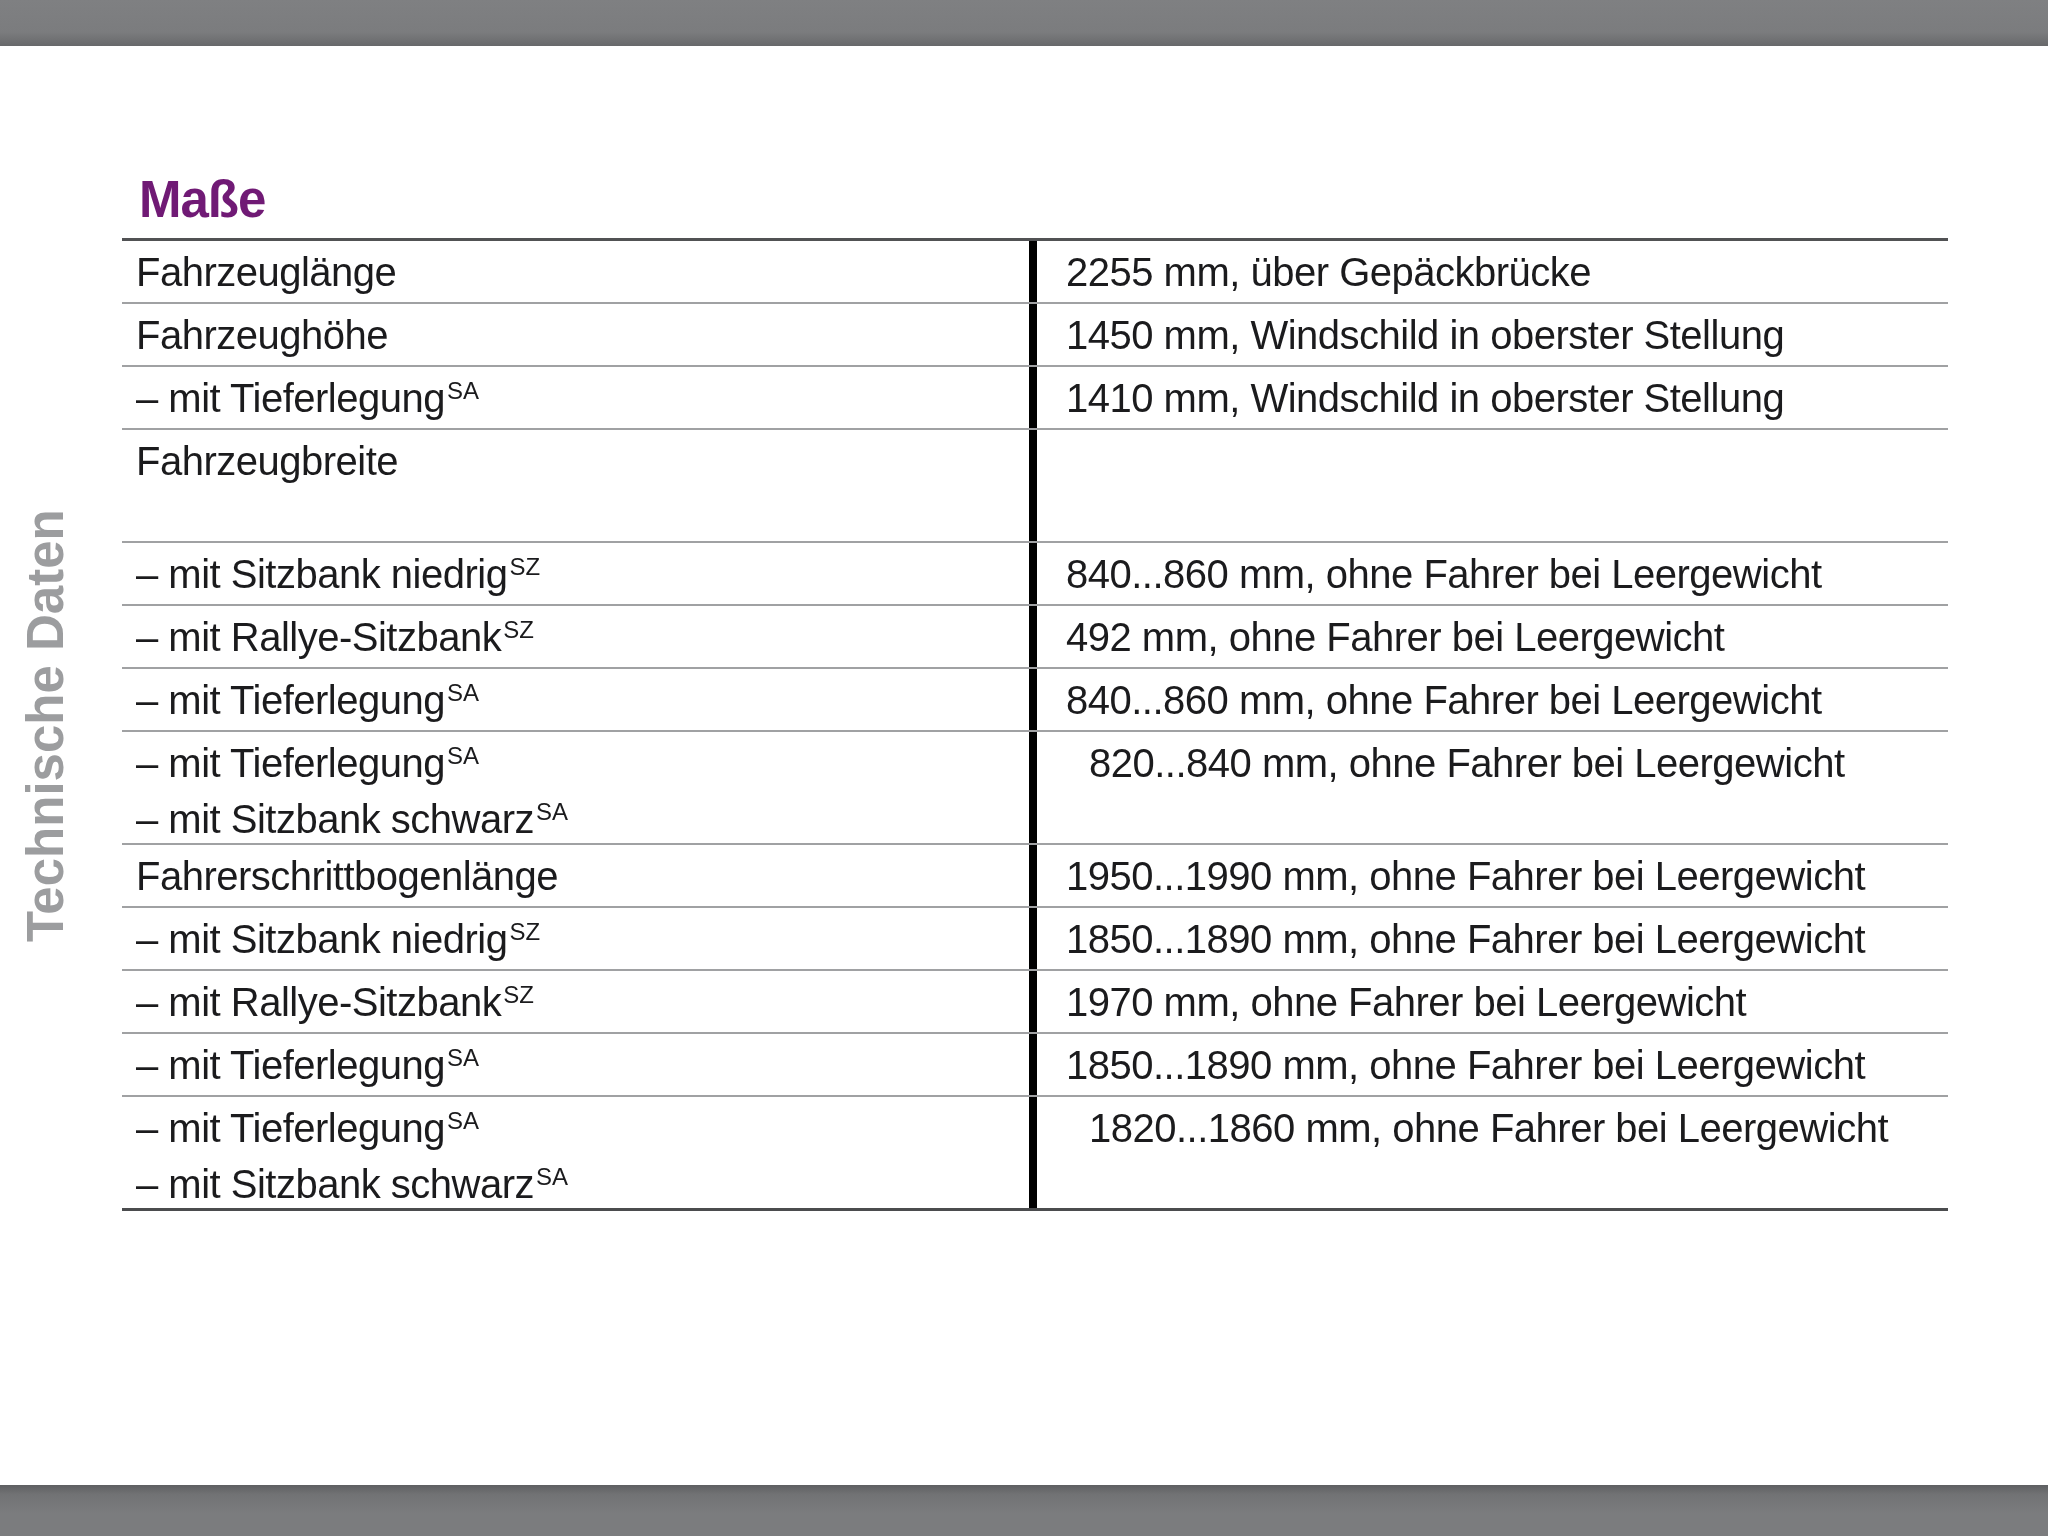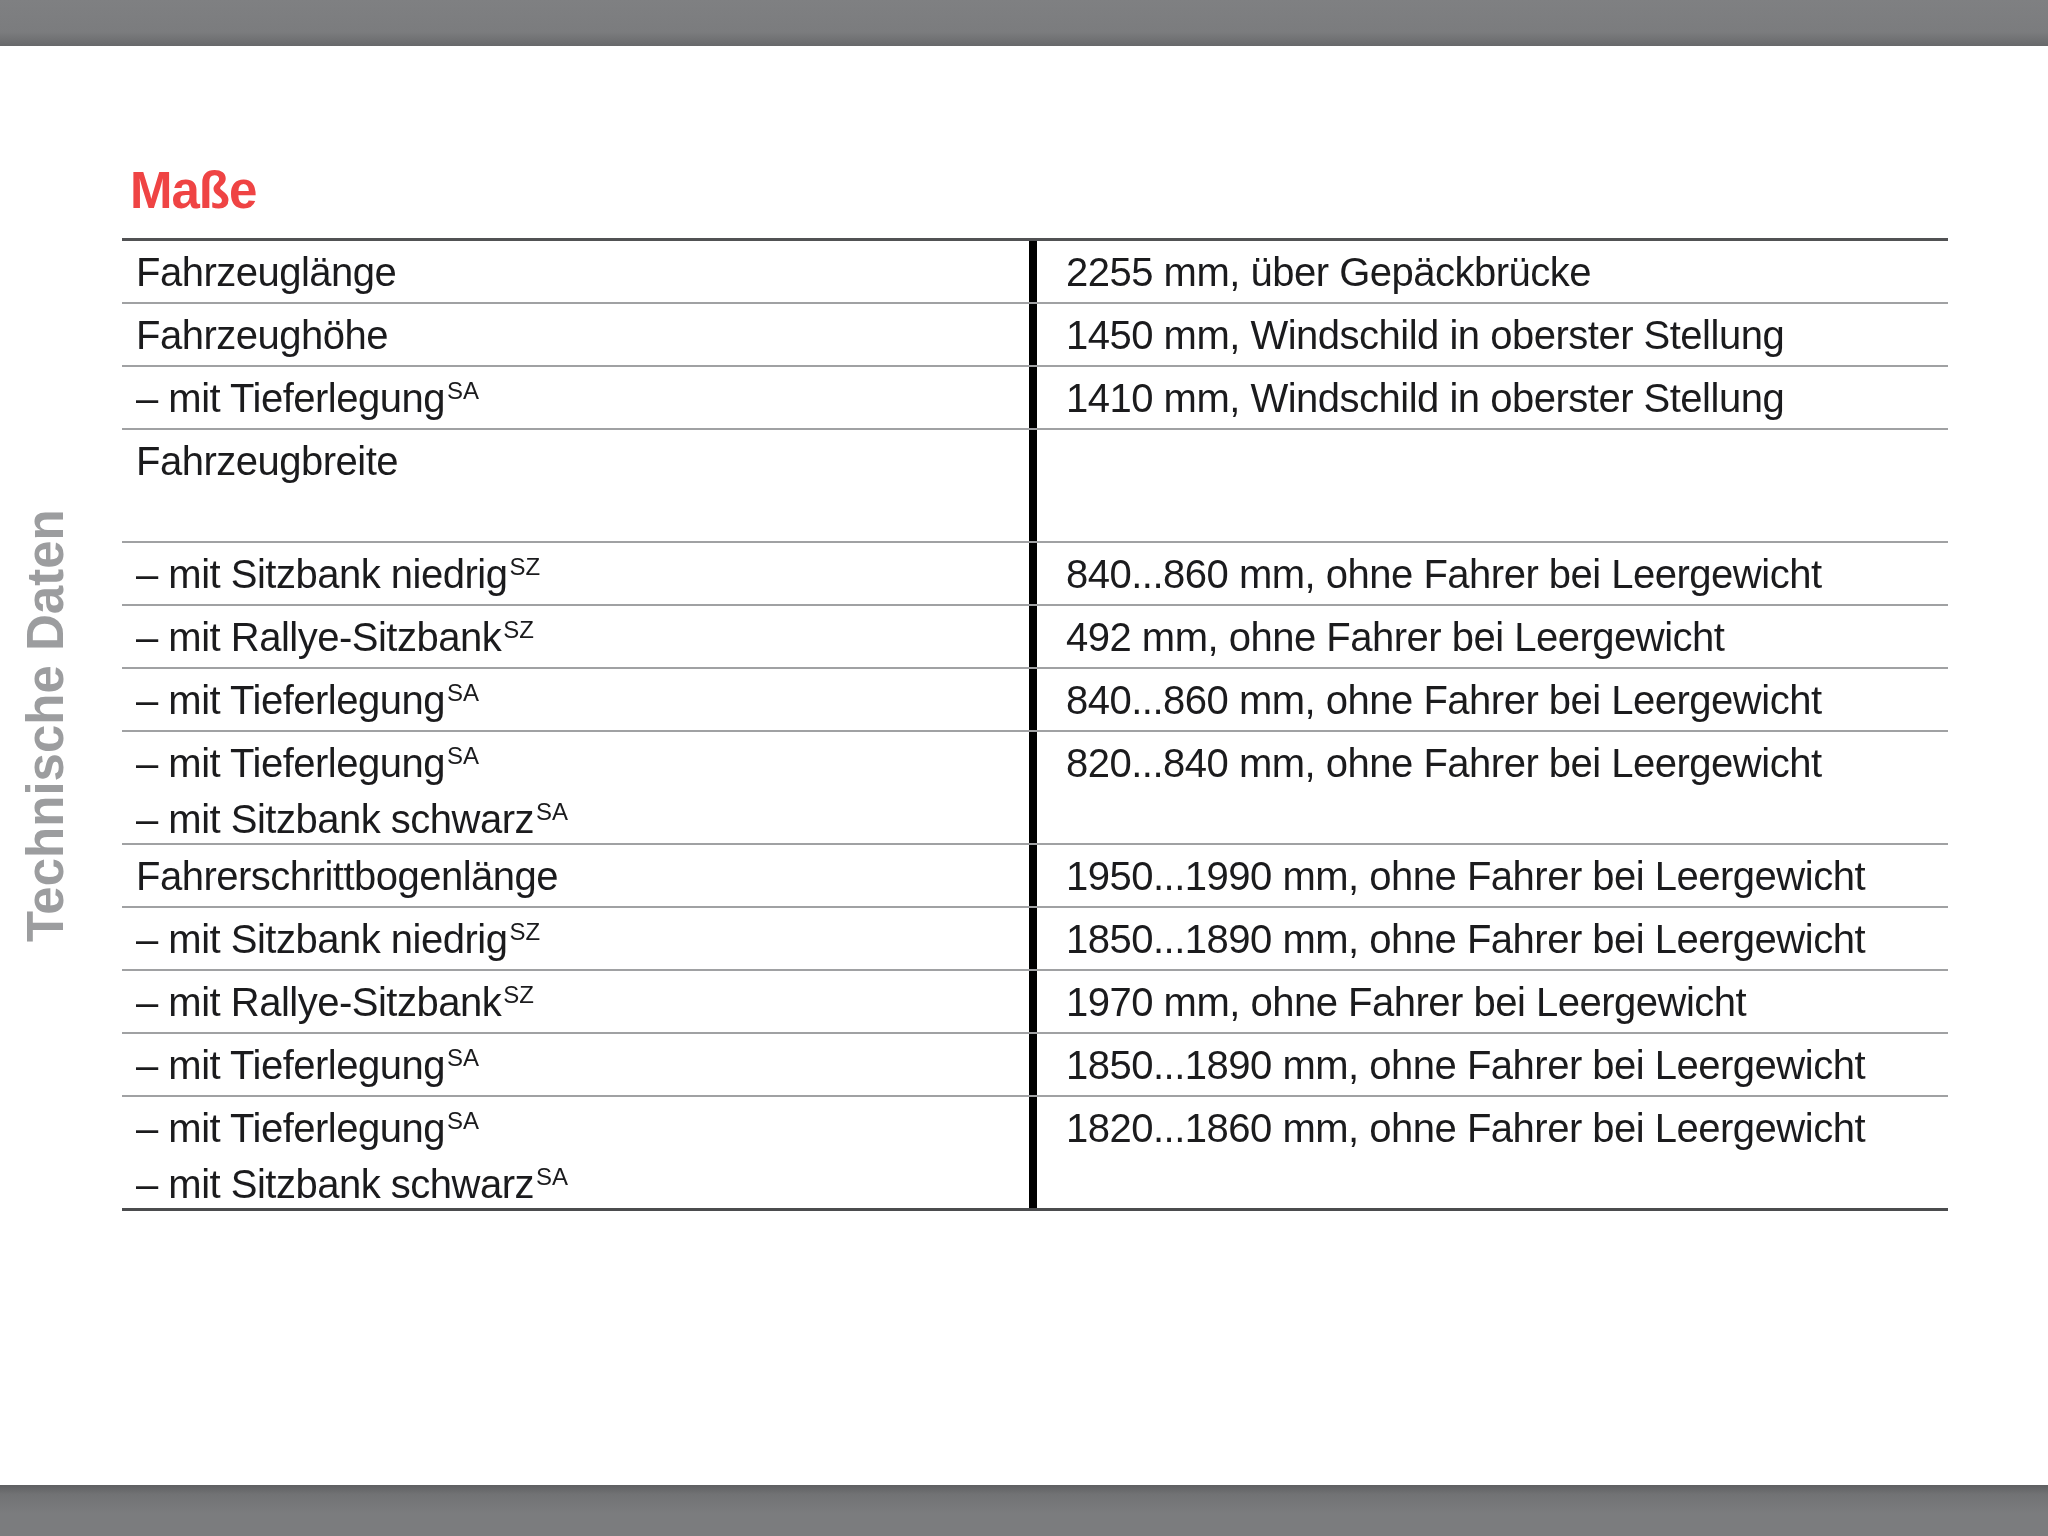--- a/index.html
+++ b/index.html
@@ -15,27 +15,27 @@
            background:linear-gradient(to bottom,#2c2c2e 0%,#47474a 18%,#6f6f71 45%,#9d9d9f 68%,#d6d6d8 87%,#ffffff 100%);}
   .chapter-number{position:absolute;left:0;top:2px;width:86px;text-align:center;
            font-size:85px;line-height:1.0;font-weight:bold;color:#ffffff;letter-spacing:-3px;}
   .chapter-rule{position:absolute;left:8px;top:96px;width:70px;height:3px;background:#141416;}
   .page-number{position:absolute;left:0;top:112px;width:86px;text-align:center;
            font-size:40px;line-height:1.0;color:#323236;}
 
   .side-label{position:absolute;left:16px;top:942px;transform-origin:0 0;transform:rotate(-90deg);
            font-size:51px;font-weight:bold;color:#9c9d9f;white-space:nowrap;letter-spacing:0px;}
 
-  .page-title{position:absolute;left:123px;top:156px;margin:7px;font-size:51px;line-height:1.1;
-           font-weight:bold;color:#ef4444;letter-spacing:-1px;}
+  .page-title{position:absolute;left:123px;top:156px;margin:16px;font-size:51px;line-height:1.1;
+           font-weight:bold;color:#701a75;letter-spacing:-1px;}
 
   .spec-table{position:absolute;left:122px;top:238px;width:1826px;
            border-top:3px solid #515254;border-bottom:3px solid #4b4c4e;font-size:40px;}
   .row{display:flex;height:61px;border-bottom:2px solid #a0a1a3;}
-  .row.tall{height:111px;}
+  .row.tall{height:111px;gap:23px;}
   .row:last-child{border-bottom:none;}
   .cell{box-sizing:border-box;padding-top:6px;line-height:50px;letter-spacing:-0.5px;}
   .label-cell{width:915px;padding-left:14px;padding-right:20px;border-right:8px solid #000000;}
   .value-cell{flex:1;padding-left:29px;padding-right:10px;}
   .sup{font-size:24px;position:relative;top:-13px;margin-left:2px;letter-spacing:0;}
 </style>
 </head>
 <body>
 
 <div class="page">

